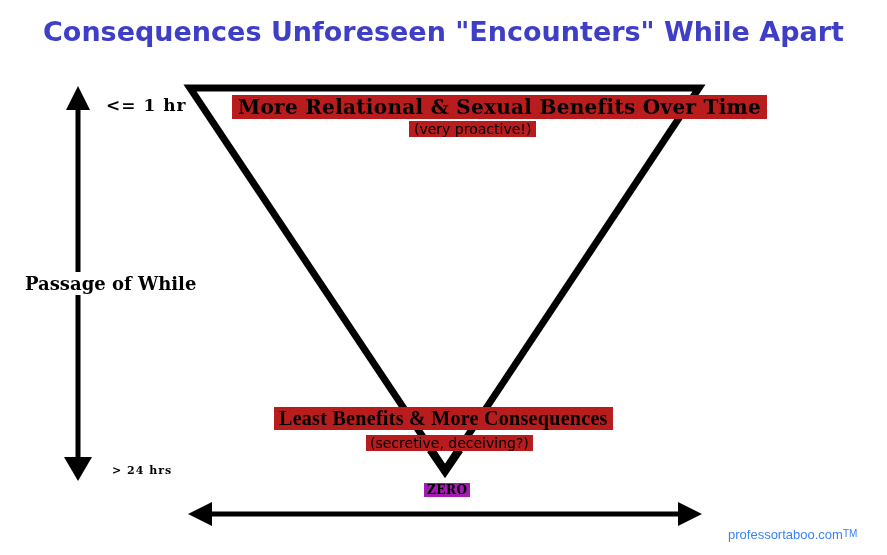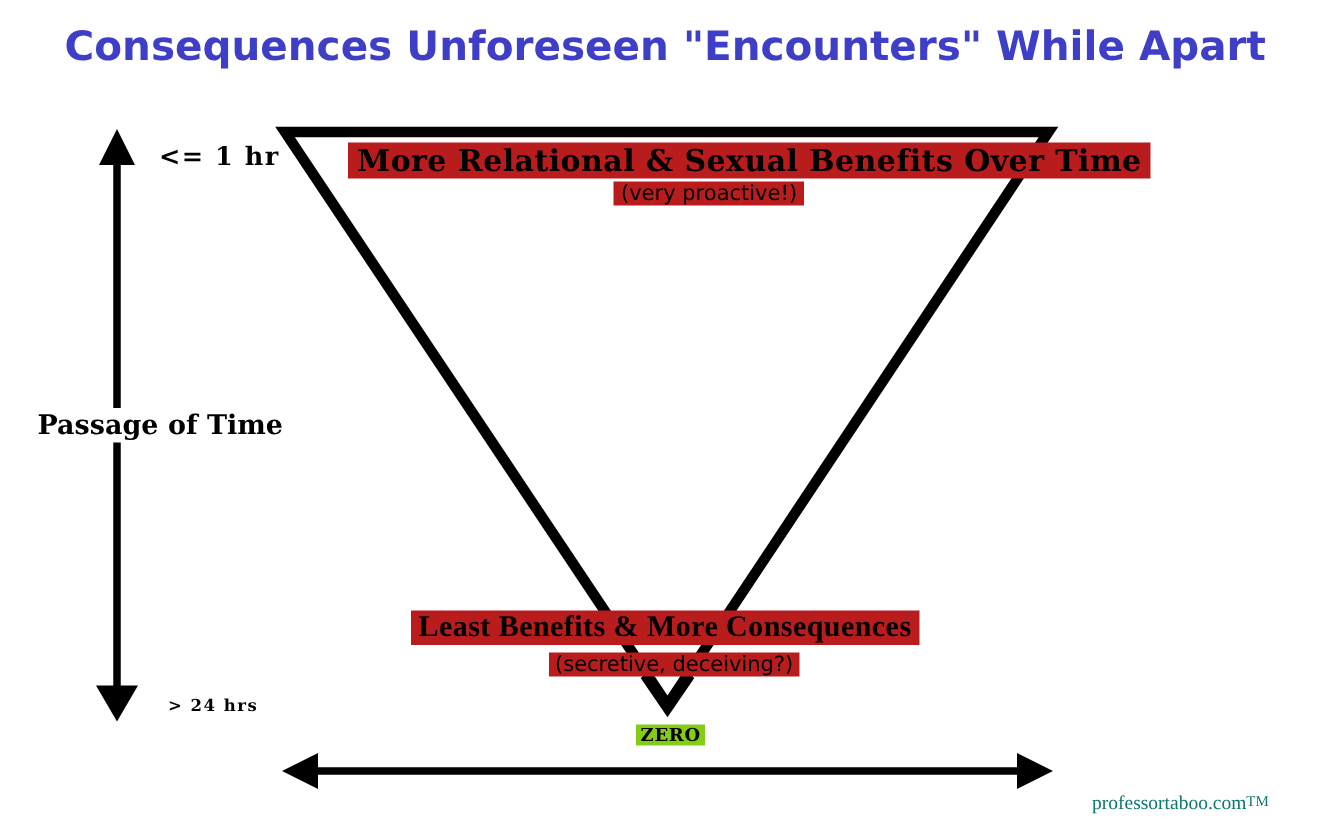--- a/index.html
+++ b/index.html
@@ -112,31 +112,31 @@
     left: 366px;
     top: 435px;
     font-size: 14px;
     padding: 0 4px;
   }
   #lbl-zero {
     left: 424px;
     top: 483px;
     font-size: 12px;
     letter-spacing: 0.5px;
-    background: #84cc16;
+    background: #a21caf;
     padding: 0 3px;
   }
 
   #watermark {
     position: absolute;
     left: 728px;
     top: 527px;
-    font-family: Liberation Serif, serif;
+    font-family: Liberation Sans, sans-serif;
     font-size: 13px;
-    color: #0f766e;
+    color: #3b82f6;
     white-space: nowrap;
   }
   #watermark .tm {
     font-size: 10px;
     vertical-align: 2px;
   }
 </style>
 </head>
 <body>
 
@@ -166,21 +166,21 @@
 
     <g>
       <path d="M 430 450 L 445 472 L 460 450" fill="none" stroke="#000000" stroke-width="7" stroke-linejoin="miter"></path>
     </g>
   </svg>
 
   <div class="lbl serif-bold" id="lbl-top-hr">&lt;= 1 hr</div>
 
   <div class="lbl serif-bold" id="lbl-bottom-hrs">&gt; 24 hrs</div>
 
-  <div class="lbl serif-bold" id="lbl-passage">Passage of Time</div>
+  <div class="lbl serif-bold" id="lbl-passage">Passage of While</div>
 
   <div class="lbl serif-bold masked" id="lbl-top-main">More Relational &amp; Sexual Benefits Over Time</div>
   <div class="lbl sans masked" id="lbl-top-sub">(very proactive!)</div>
 
   <div class="lbl serif-bold masked" id="lbl-bot-main">Least Benefits &amp; More Consequences</div>
   <div class="lbl sans masked" id="lbl-bot-sub">(secretive, deceiving?)</div>
   <div class="lbl serif-bold" id="lbl-zero">ZERO</div>
 
   <div id="watermark">
     <span>professortaboo.com</span><span class="tm">TM</span>

